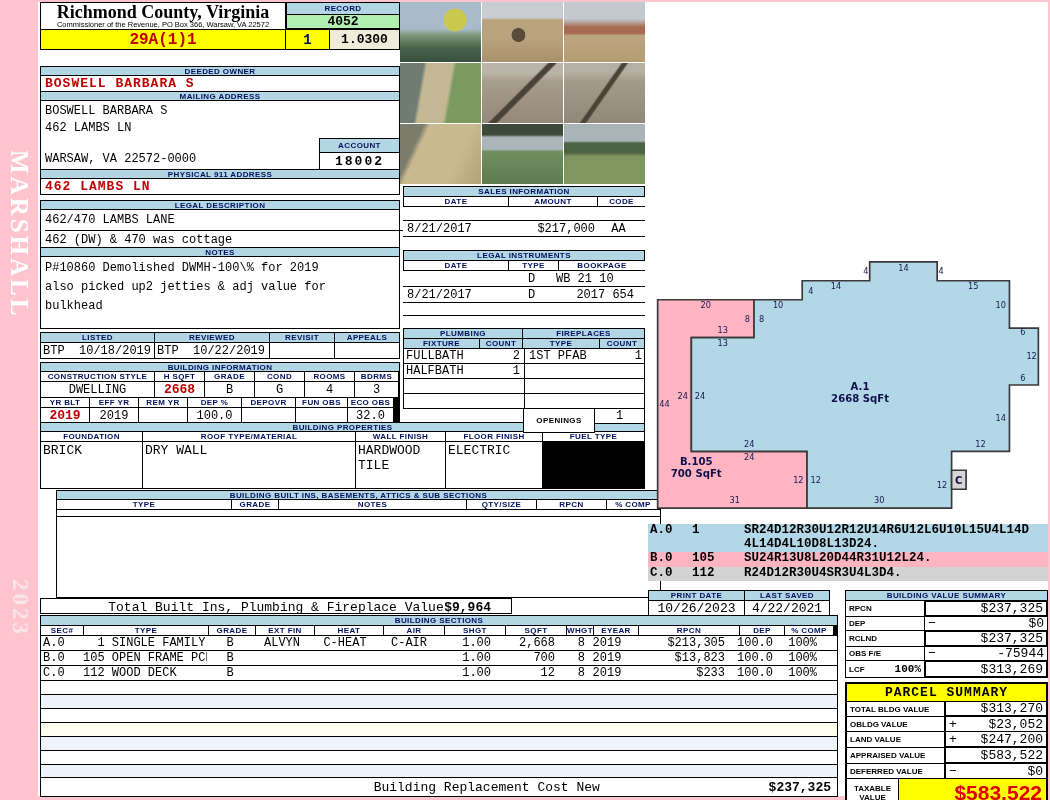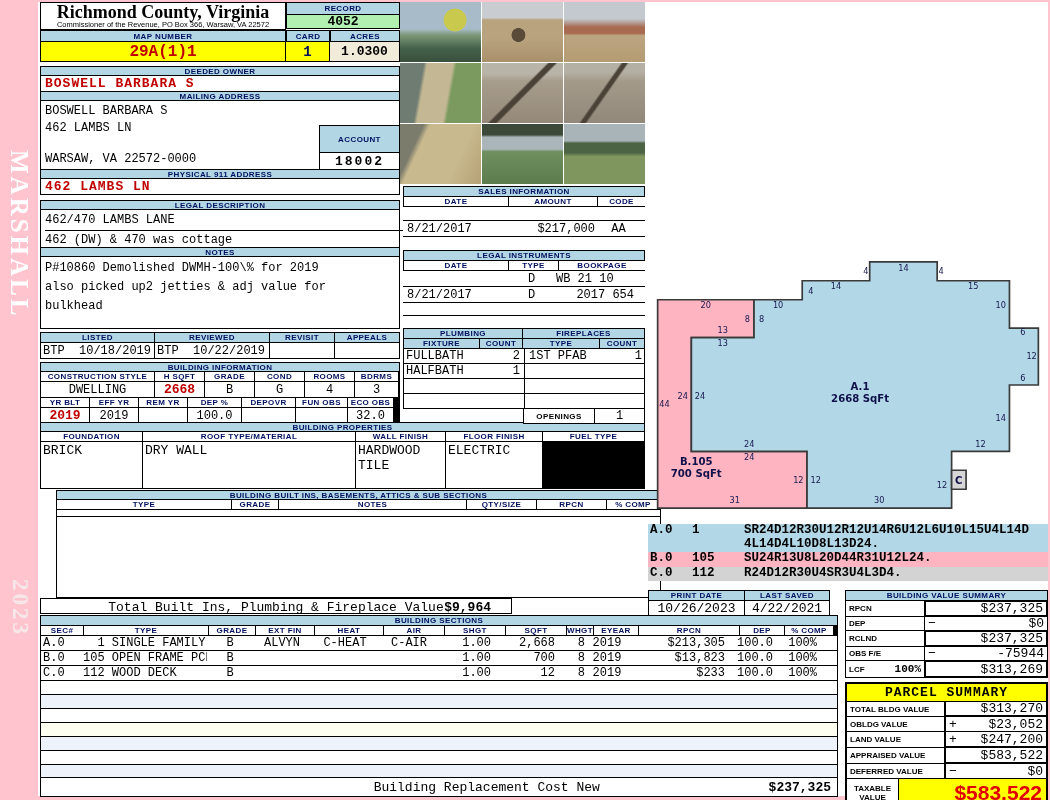--- a/index.html
+++ b/index.html
@@ -64,42 +64,37 @@
   <div class="abs cellbox" style="left:40px;top:2px;width:246px;height:28px;text-align:center">
     <div style="font-family:'Liberation Serif',serif;font-weight:bold;font-size:18px;line-height:18px">Richmond County, Virginia</div>
     <div style="font-size:7.5px;line-height:8px">Commissioner of the Revenue, PO Box 366, Warsaw, VA 22572</div>
   </div>
   <div class="abs" style="left:286px;top:2px;width:114px">
     <div class="hdr" style="height:13px">RECORD</div>
     <div class="cellbox mono m13 ctr" style="height:15px;background:var(--grn);display:flex;align-items:center;font-weight:bold;margin-top:-1px">4052</div>
   </div>
 
   <div class="abs" style="left:40px;top:30px;width:360px">
-    <div class="grid" style="grid-template-columns:246px 44px 70px">
-      <div class="hdr" style="height:12px">MAP NUMBER</div>
-      <div class="hdr" style="height:12px">CARD</div>
-      <div class="hdr" style="height:12px">ACRES</div>
-    </div>
     <div class="grid" style="grid-template-columns:246px 44px 70px;margin-top:-1px">
       <div class="cellbox mono ctr redv" style="height:21px;background:var(--yel);display:flex;align-items:center;font-size:16px">29A(1)1</div>
       <div class="cellbox mono ctr" style="height:21px;background:var(--yel);display:flex;align-items:center;font-weight:bold;font-size:14px;color:#00115e;margin-left:-1px">1</div>
       <div class="cellbox mono ctr" style="height:21px;background:var(--cream);display:flex;align-items:center;font-weight:bold;font-size:13px;margin-left:-1px">1.0300</div>
     </div>
   </div>
 
   <div class="abs" style="left:40px;top:66px;width:360px">
     <div class="hdr" style="height:10px">DEEDED OWNER</div>
     <div class="cellbox mono m13 redv" style="height:17px;display:flex;align-items:center;padding-left:4px;margin-top:-1px;letter-spacing:1px">BOSWELL BARBARA S</div>
     <div class="hdr" style="height:10px;margin-top:-1px">MAILING ADDRESS</div>
     <div class="cellbox" style="height:70px;margin-top:-1px;position:relative;padding:2px 0 0 4px">
       <div class="mono" style="line-height:17px">BOSWELL BARBARA S</div>
       <div class="mono" style="line-height:17px">462 LAMBS LN</div>
       <div class="mono" style="line-height:17px;margin-top:14px">WARSAW, VA 22572-0000</div>
       <div class="abs" style="right:-1px;bottom:-1px;width:81px">
-        <div class="hdr" style="height:28px">ACCOUNT</div>
+        <div class="hdr" style="height:15px">ACCOUNT</div>
         <div class="cellbox mono m13 ctr" style="height:18px;display:flex;align-items:center;font-weight:bold;letter-spacing:2px;margin-top:-1px">18002</div>
       </div>
     </div>
     <div class="hdr" style="height:10px;margin-top:-1px">PHYSICAL 911 ADDRESS</div>
     <div class="cellbox mono m13 redv" style="height:17px;display:flex;align-items:center;padding-left:4px;margin-top:-1px;letter-spacing:1px">462 LAMBS LN</div>
   </div>
 
   <div class="abs" style="left:40px;top:200px;width:360px">
     <div class="hdr" style="height:10px">LEGAL DESCRIPTION</div>
     <div class="cellbox" style="height:39px;margin-top:-1px;padding:1px 0 0 4px">
@@ -289,21 +284,21 @@
       <div style="border-left:1px solid #000;height:100%"></div>
       <div></div>
     </div>
     <div class="strip" style="grid-template-columns:77px 43px 77px 45px;height:15px;border-left:1px solid #000;border-right:1px solid #000">
       <div></div>
       <div></div>
       <div style="border-left:1px solid #000;height:100%"></div>
       <div></div>
     </div>
     <div style="display:flex;margin-left:120px;width:122px">
-      <div class="cellbox" style="width:72px;height:16px;font:bold 8px 'Liberation Sans',sans-serif;display:flex;align-items:center;justify-content:center;letter-spacing:.4px;margin-top:-1px">OPENINGS</div>
+      <div class="cellbox" style="width:72px;height:25px;font:bold 8px 'Liberation Sans',sans-serif;display:flex;align-items:center;justify-content:center;letter-spacing:.4px;margin-top:-1px">OPENINGS</div>
       <div class="cellbox mono ctr" style="width:51px;height:16px;display:flex;align-items:center;margin-top:-1px;margin-left:-1px">1</div>
     </div>
   </div>
 
   <div class="abs" id="sketch">
     <svg width="400" height="270" viewBox="-9 -42.5 83 57" preserveAspectRatio="none">
       <polygon fill="#ffb4c2" stroke="#3a3a3a" stroke-width="0.35" points="0,0 0,-24 13,-24 13,-32 -7,-32 -7,12 24,12 24,0"></polygon>
       <polygon fill="#b2d8e8" stroke="#3a3a3a" stroke-width="0.35" points="0,0 24,0 24,12 54,12 54,0 66,0 66,-14 72,-14 72,-26 66,-26 66,-36 51,-36 51,-40 37,-40 37,-36 23,-36 23,-32 13,-32 13,-24 0,-24"></polygon>
       <polygon fill="#d6d6d6" stroke="#3a3a3a" stroke-width="0.35" points="54,4 57,4 57,8 54,8"></polygon>
       <g id="sketch-dims">

